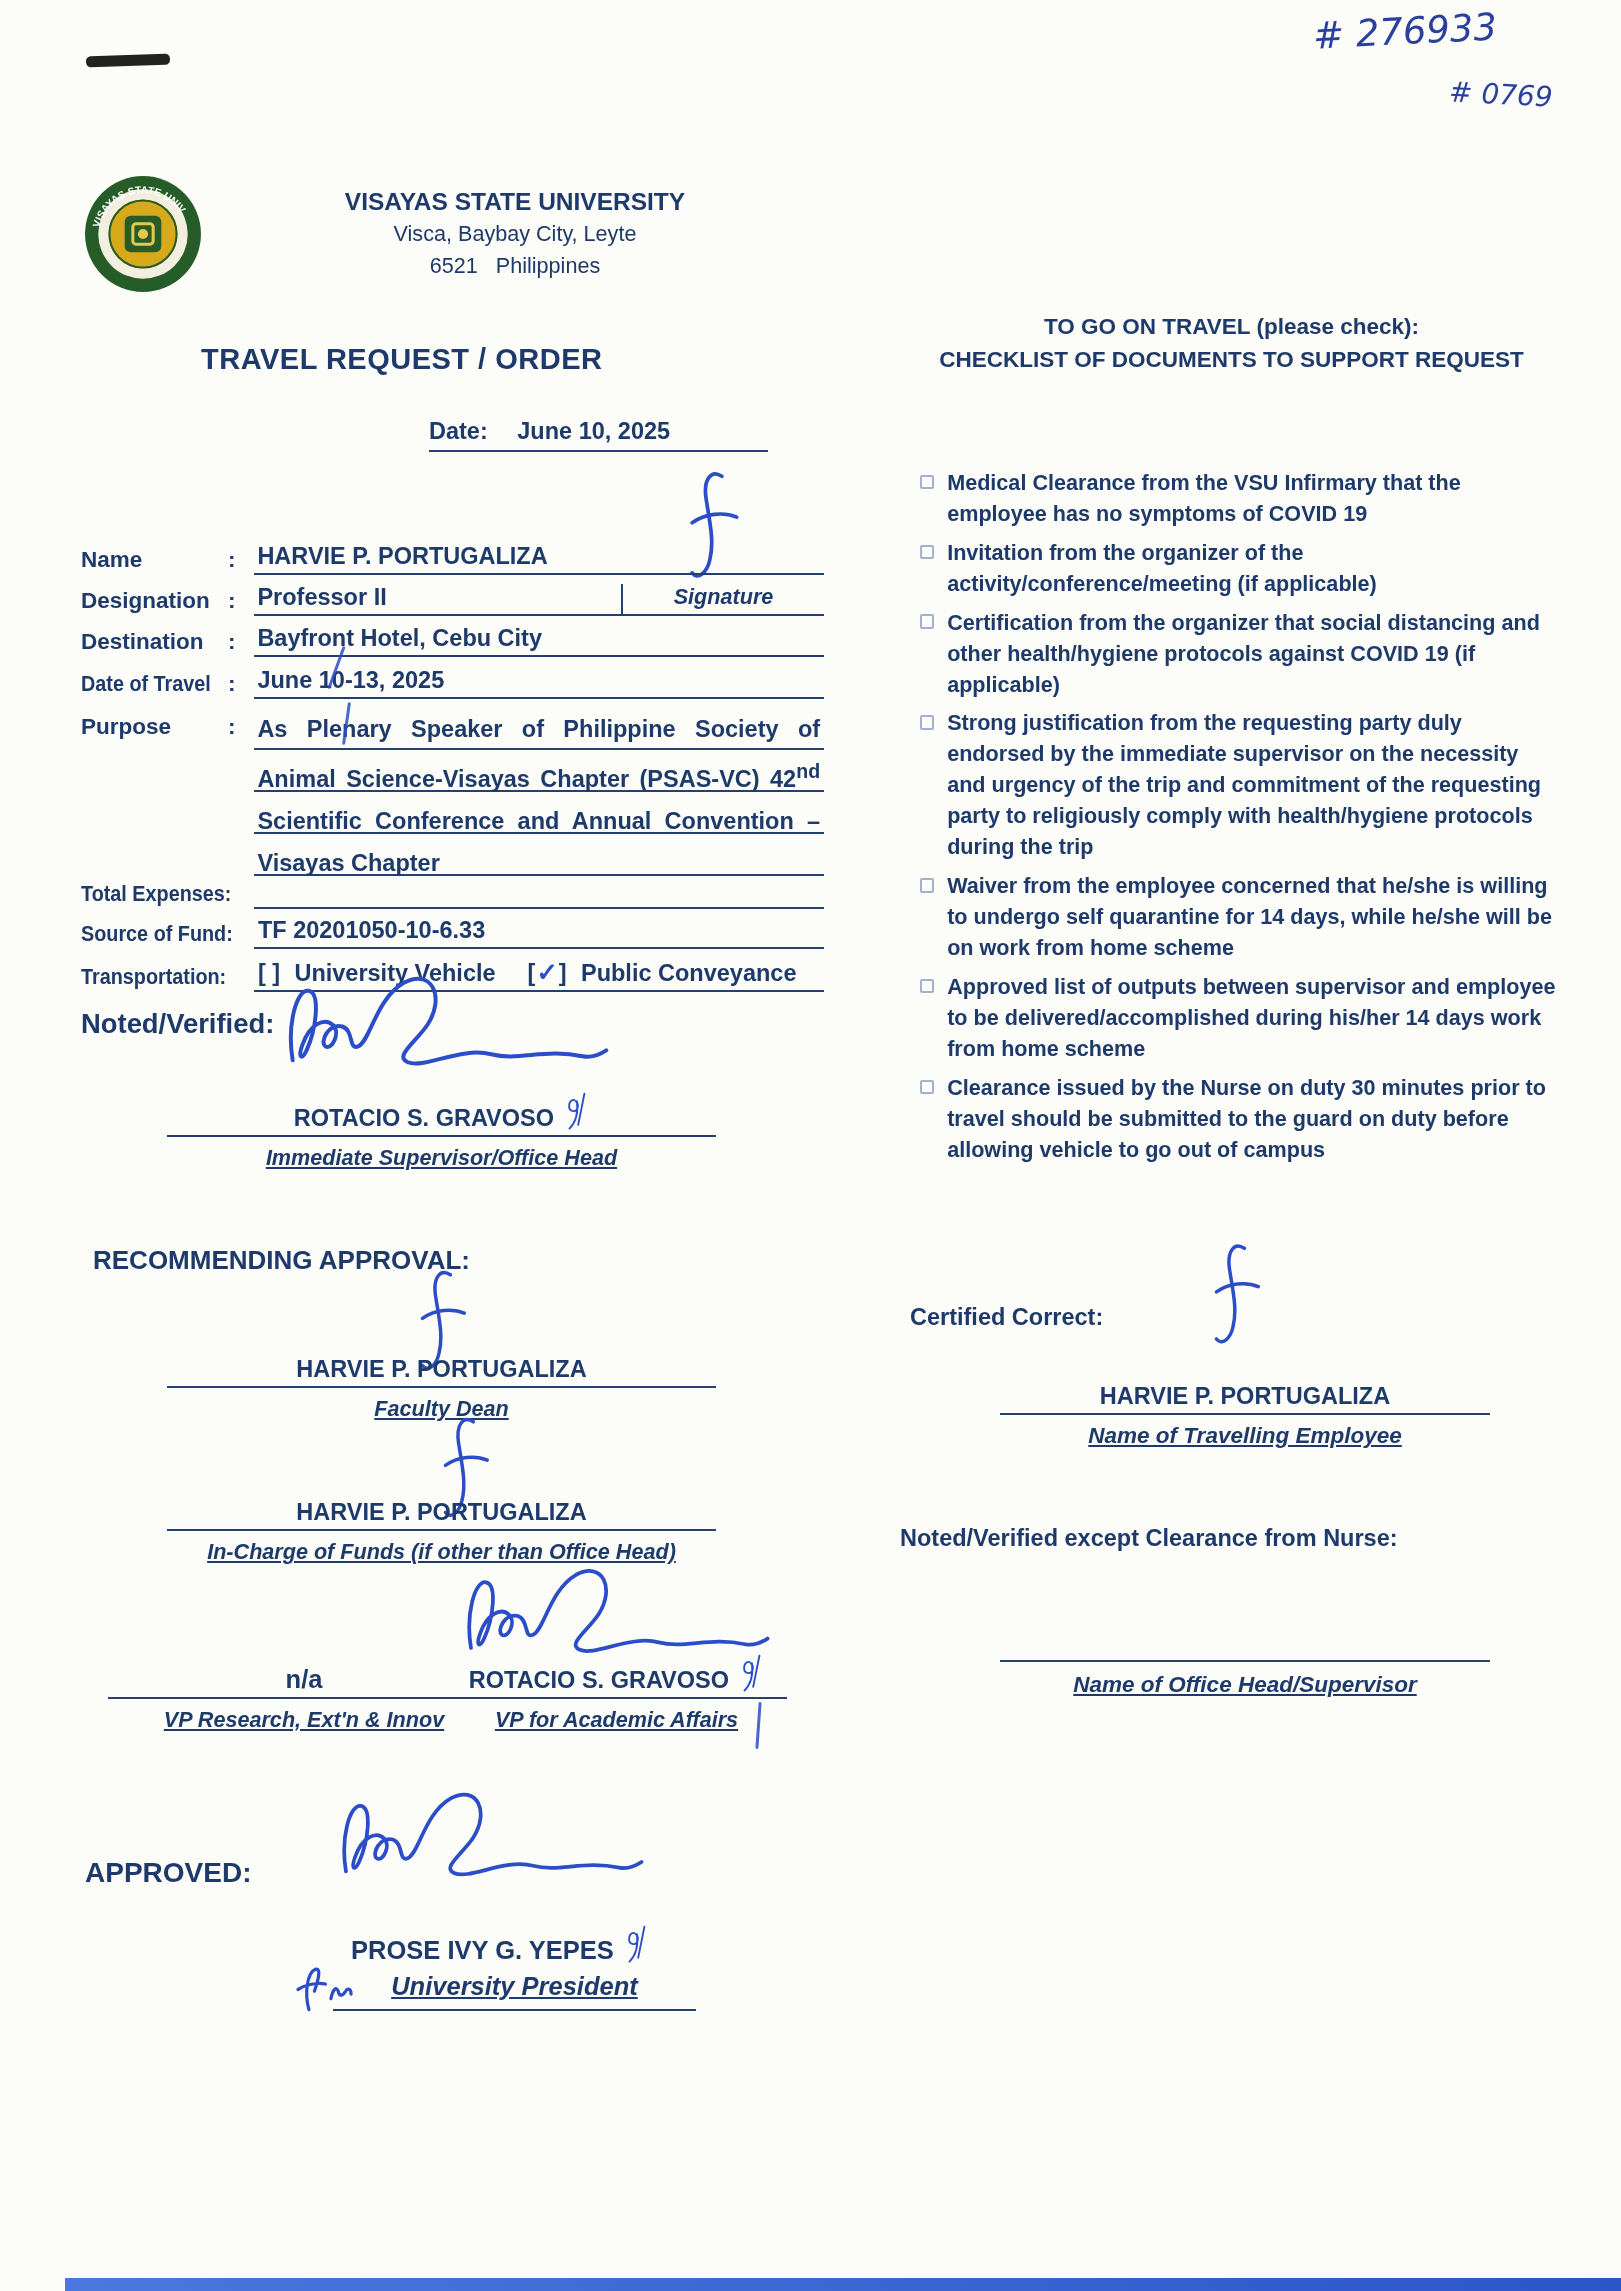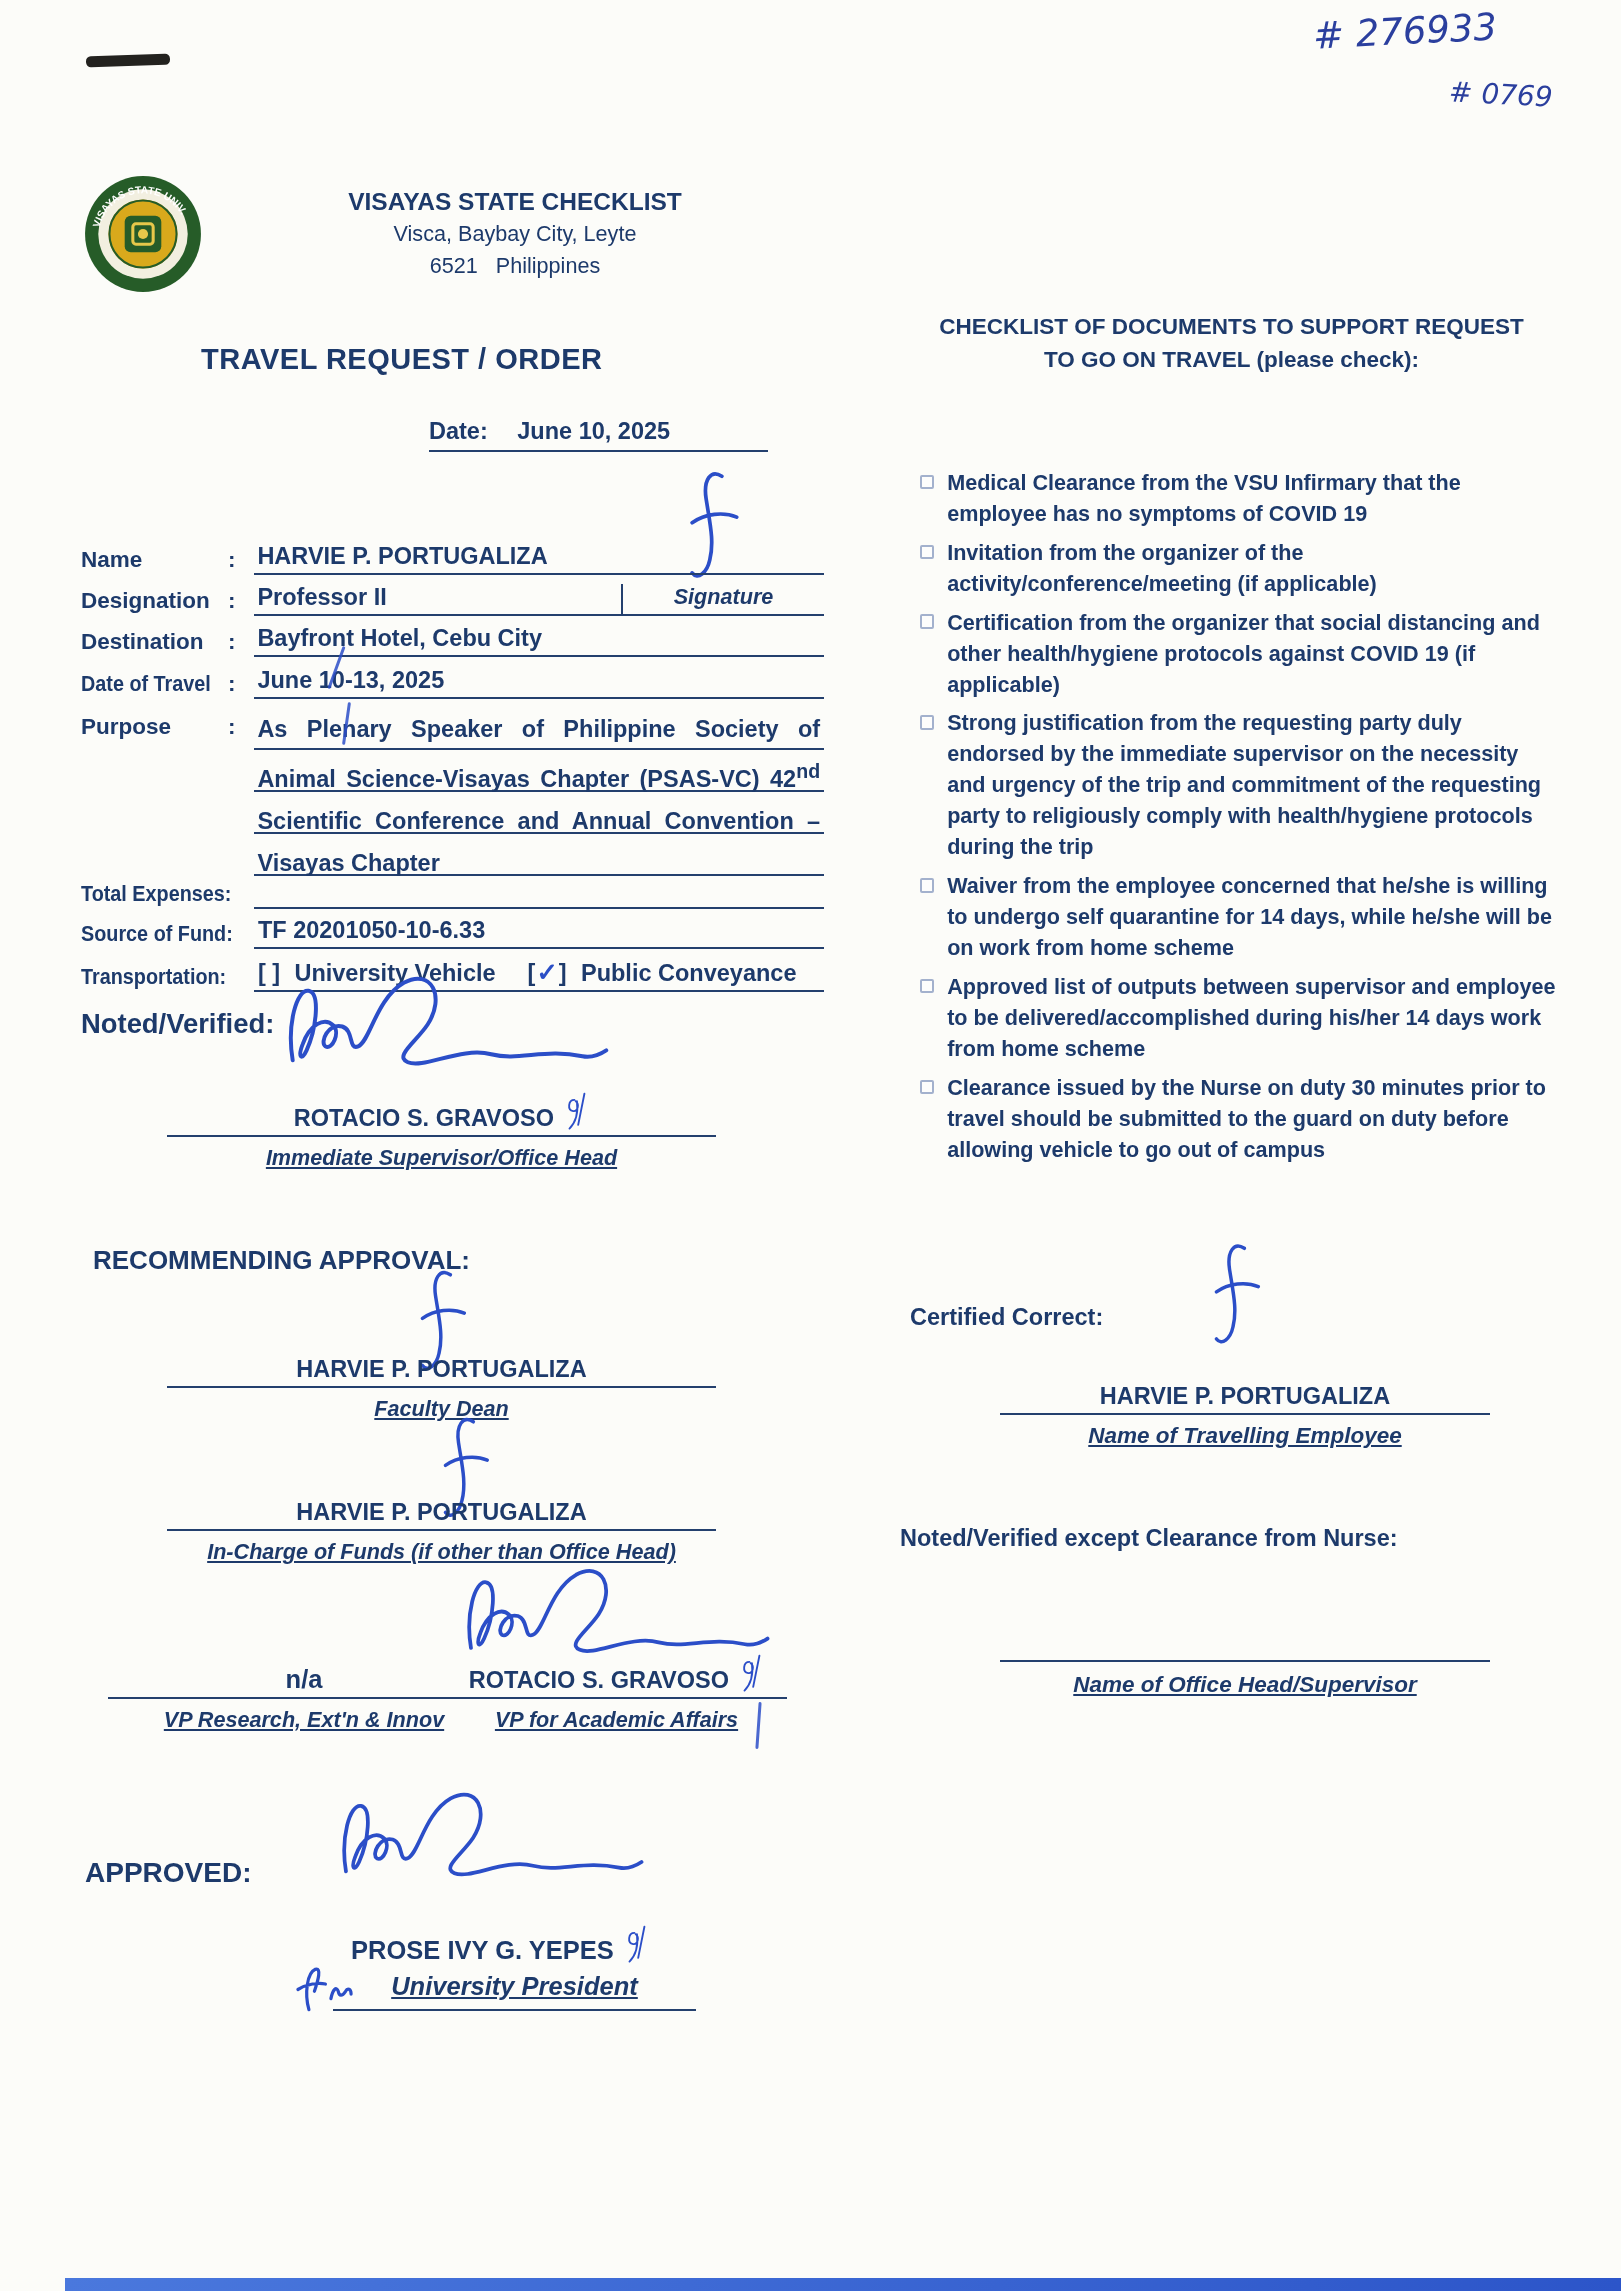--- a/index.html
+++ b/index.html
@@ -92,21 +92,21 @@
     <rect x="42" y="42" width="36" height="36" rx="6" fill="#265c28"></rect>
     <rect x="50" y="50" width="20" height="20" rx="3" fill="none" stroke="#e7c84a" stroke-width="3"></rect>
     <circle cx="60" cy="60" r="5" fill="#e7c84a"></circle>
     <path id="arcT" d="M16,64 A44,44 0 1 1 104,64" fill="none"></path>
     <text font-size="10" fill="#ffffff" font-weight="bold" font-family="Liberation Sans, sans-serif">
       <textPath href="#arcT" startOffset="10">VISAYAS STATE UNIV.</textPath>
     </text>
   </svg>
 
   <div class="abs univ-block">
-    <div class="univ-name">VISAYAS STATE CHECKLIST</div>
+    <div class="univ-name">VISAYAS STATE UNIVERSITY</div>
     <div class="univ-addr">Visca, Baybay City, Leyte</div>
     <div class="univ-addr">6521   Philippines</div>
   </div>
 
   <div class="abs form-title">TRAVEL REQUEST / ORDER</div>
 
   <div class="abs date-row">
     <span class="lbl">Date:</span>
     <span class="val">June 10, 2025</span>
   </div>
@@ -224,22 +224,22 @@
     <svg class="gmark ink" viewBox="0 0 44 66" stroke-width="3">
         <use href="#p-gmark"></use>
       </svg>
   </div>
   <svg class="abs ink" style="left:290px; top:1962px; width:69px; height:55px;" viewBox="0 0 74 60" stroke-width="3.5">
       <use href="#p-fw"></use>
     </svg>
   <div class="caption" style="left:333px; top:1972px; width:363px; font-size:25.5px; border-bottom:2px solid #24406e; padding-bottom:7.8px;">University President</div>
 
   <div class="abs chk-header">
+    <div>TO GO ON TRAVEL (please check):</div>
     <div>CHECKLIST OF DOCUMENTS TO SUPPORT REQUEST</div>
-    <div>TO GO ON TRAVEL (please check):</div>
   </div>
 
   <div class="abs chk-list">
     <div class="chk-item">
       <span class="chk-box"></span>
       <span class="chk-text">Medical Clearance from the VSU Infirmary that the employee has no symptoms of COVID 19</span>
     </div>
     <div class="chk-item">
       <span class="chk-box"></span>
       <span class="chk-text">Invitation from the organizer of the activity/conference/meeting (if applicable)</span>

